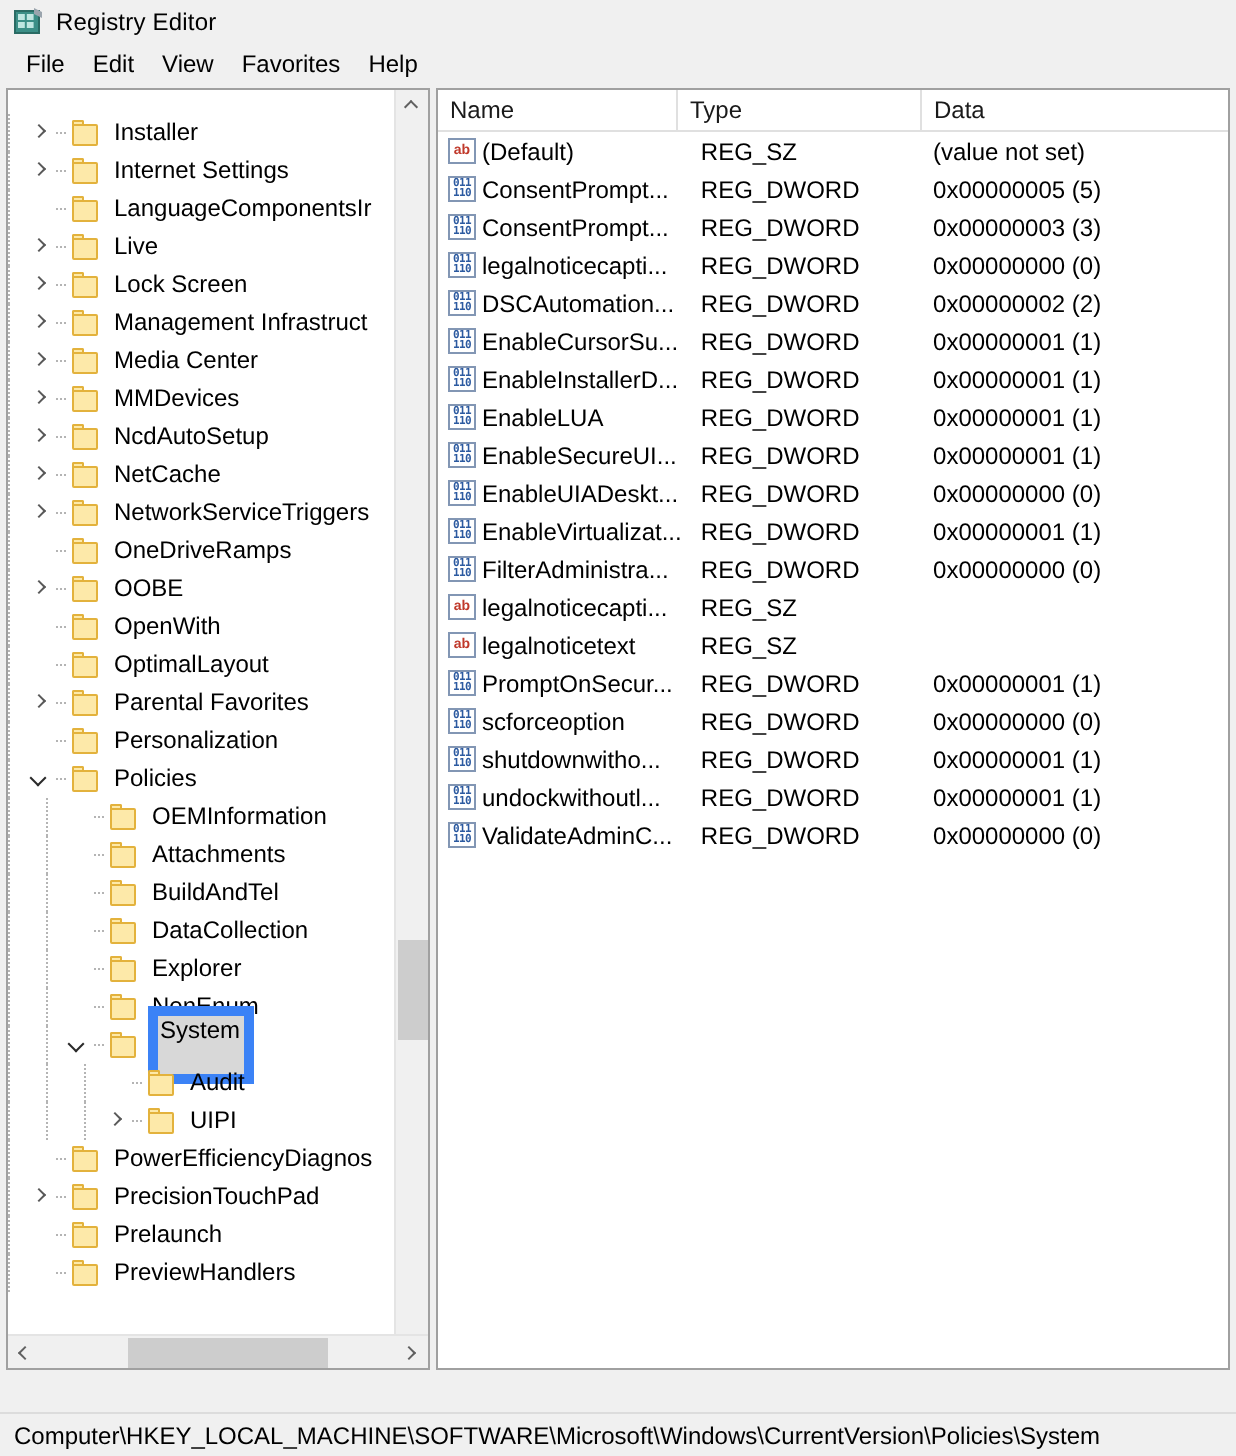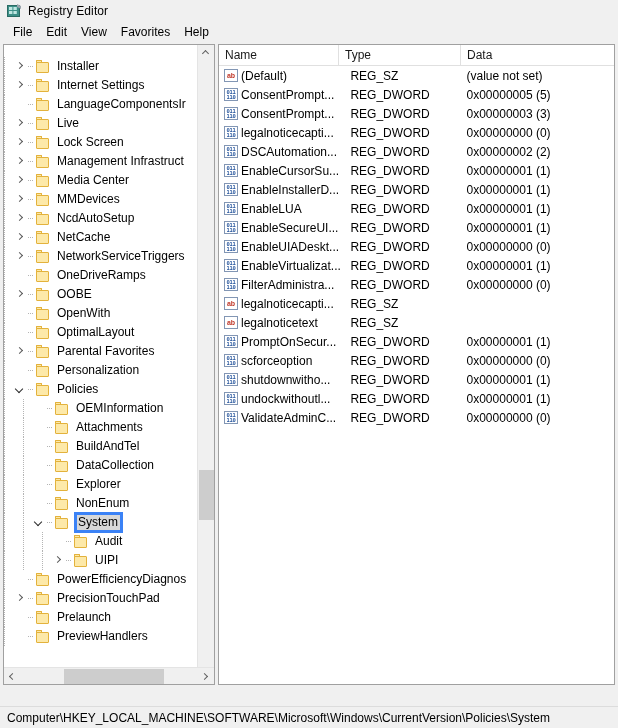--- a/index.html
+++ b/index.html
@@ -123,22 +123,22 @@
     border: 1px solid #e3b23c;
     border-bottom: none;
     border-radius: 1px 1px 0 0;
   }
   .tw-label {
     padding: 1px 3px 2px 2px;
     line-height: 14px;
   }
   .tree-row.selected .tw-label {
     background: #d8d8d8;
-    border: 3px solid #3b82f6;
-    padding: 0px 2px 1px 1px;
+    border: 5px solid #3b82f6;
+    padding: 0px 2px 15px 1px;
   }
   
   .guide {
     position: absolute; top: 0;
     width: 1px; height: 19px;
     background: repeating-linear-gradient(to bottom,#b4b4b4 0 1px,transparent 1px 2px);
   }
 
   
   .sb-v {

